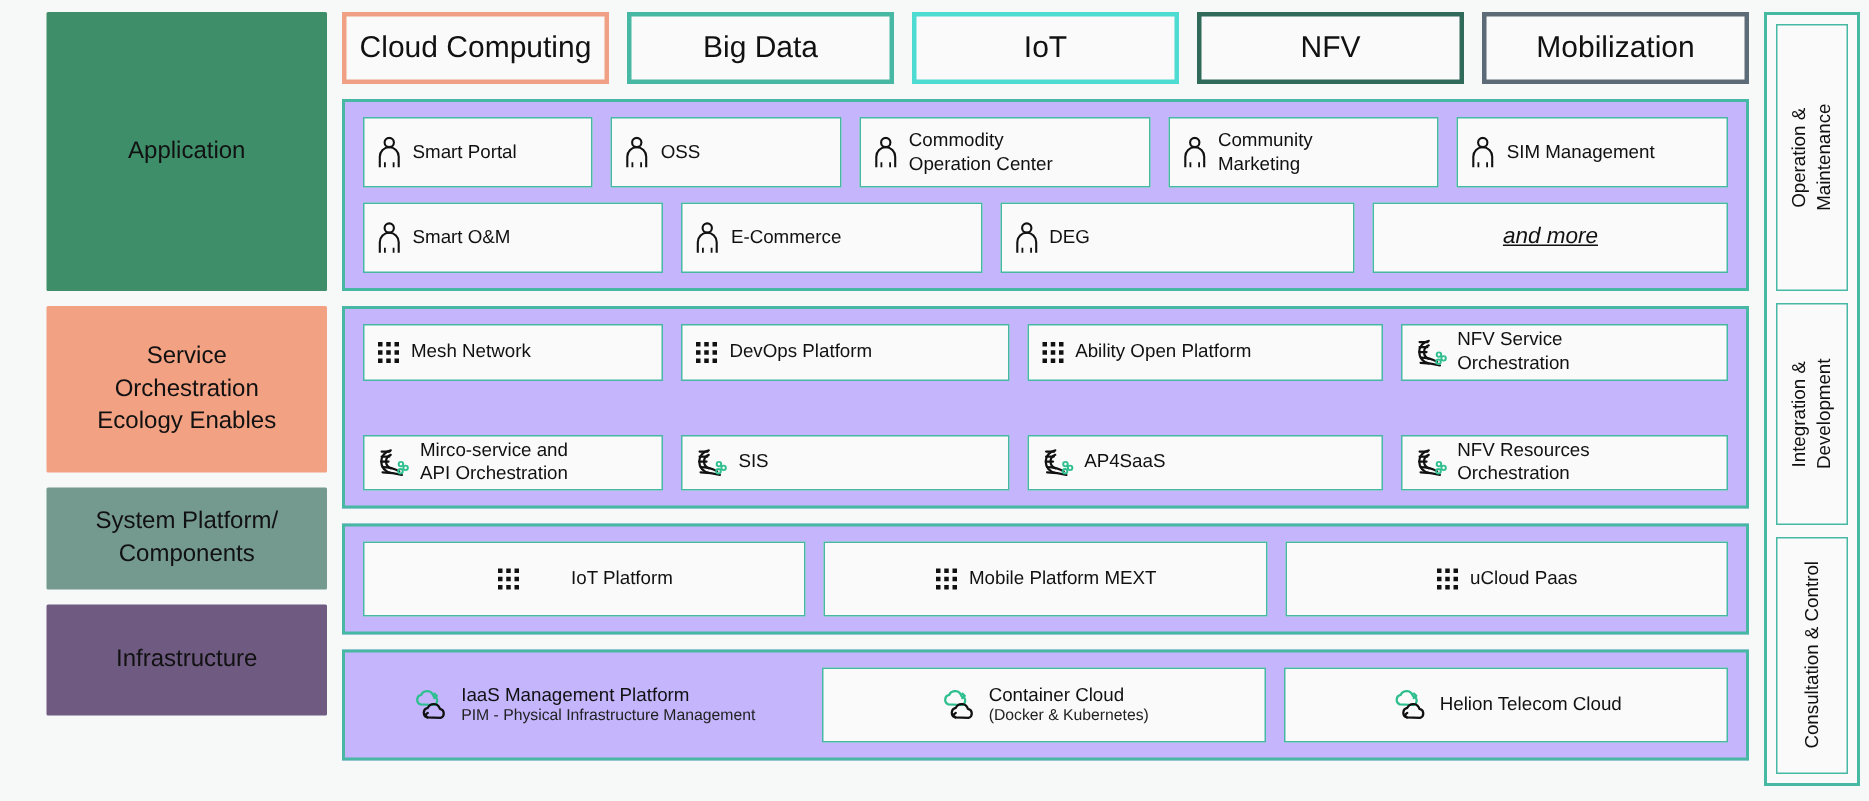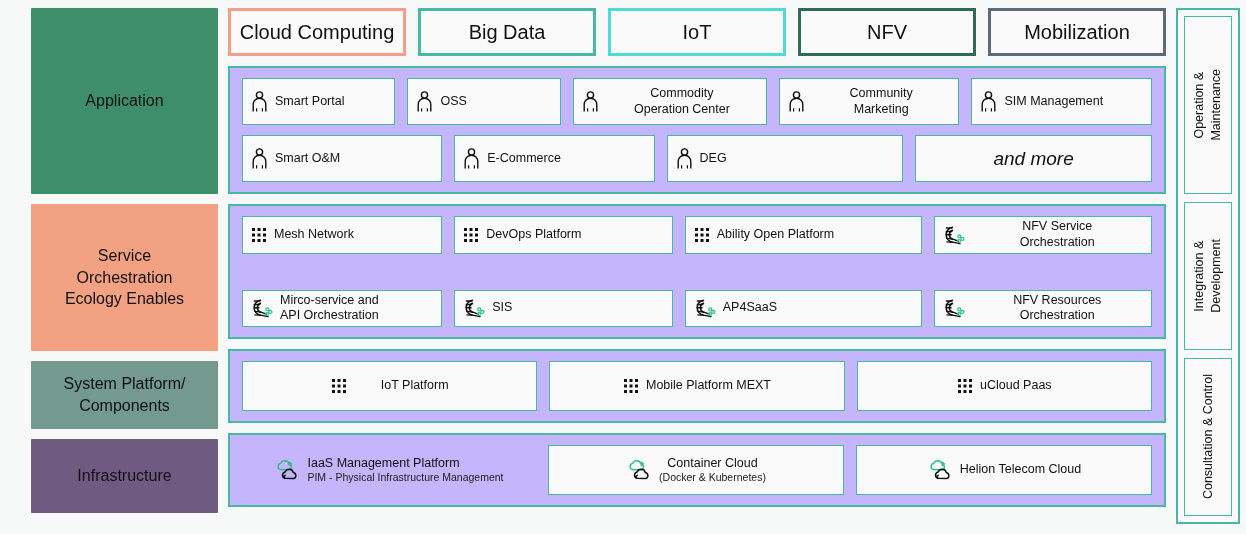--- a/index.html
+++ b/index.html
@@ -38,21 +38,21 @@
     align-items: center;
     justify-content: center;
     text-align: center;
     color: #111;
     font-size: 16px;
     line-height: 1.35;
     border-radius: 1px;
     margin-left: 21px;
   }
   .layer-label.application       { background: #3e8e6a; height: 186px; }
-  .layer-label.service           { background: #f2a183; height: 147px; }
+  .layer-label.service           { background: #f2a183; height: 111px; }
   .layer-label.platform          { background: #74998f; height: 68px; }
   .layer-label.infrastructure    { background: #6f5b82; height: 74px; }
 
   
   .main-col {
     flex: 1 1 auto;
     display: flex;
     flex-direction: column;
     gap: 10px;
     min-width: 0;
@@ -106,33 +106,34 @@
     align-items: center;
     gap: 7px;
     padding: 2px 8px;
     font-size: 12.5px;
     color: #111;
     line-height: 1.25;
     min-width: 0;
   }
   .chip.noborder { border: none; background: transparent; }
   .chip .chip-label { flex: 1 1 auto; }
-  .chip.center .chip-label { text-align: center; }
+  .chip.center .chip-label { }
   .chip.lead .chip-label { text-align: left; }
 
   .chip-label .sub {
     display: block;
     font-size: 10.5px;
     color: #222;
   }
   .chip-label .main-line { display: block; }
 
   .and-more {
     font-style: italic;
-    font-size: 19px;
+    text-decoration: underline;
+    font-size: 15px;
     text-align: center;
     width: 100%;
   }
 
   
   .f1 { flex: 1 1 0; }
   .f11 { flex: 1.1 1 0; }
   .f12 { flex: 1.2 1 0; }
   .f13 { flex: 1.3 1 0; }
 

